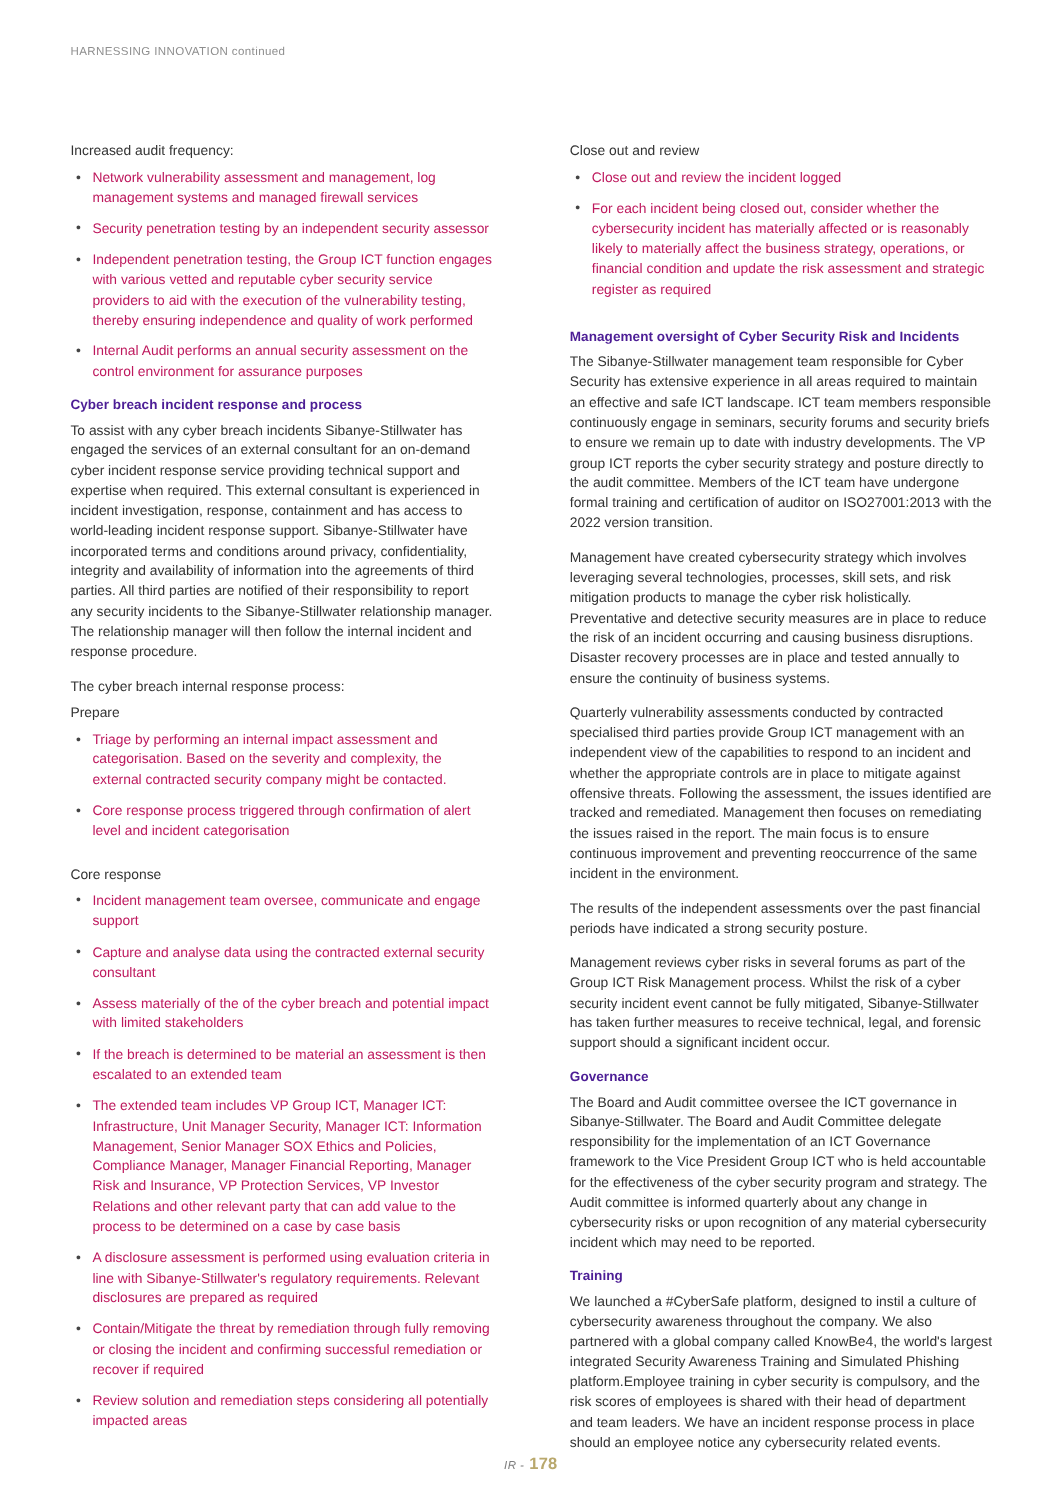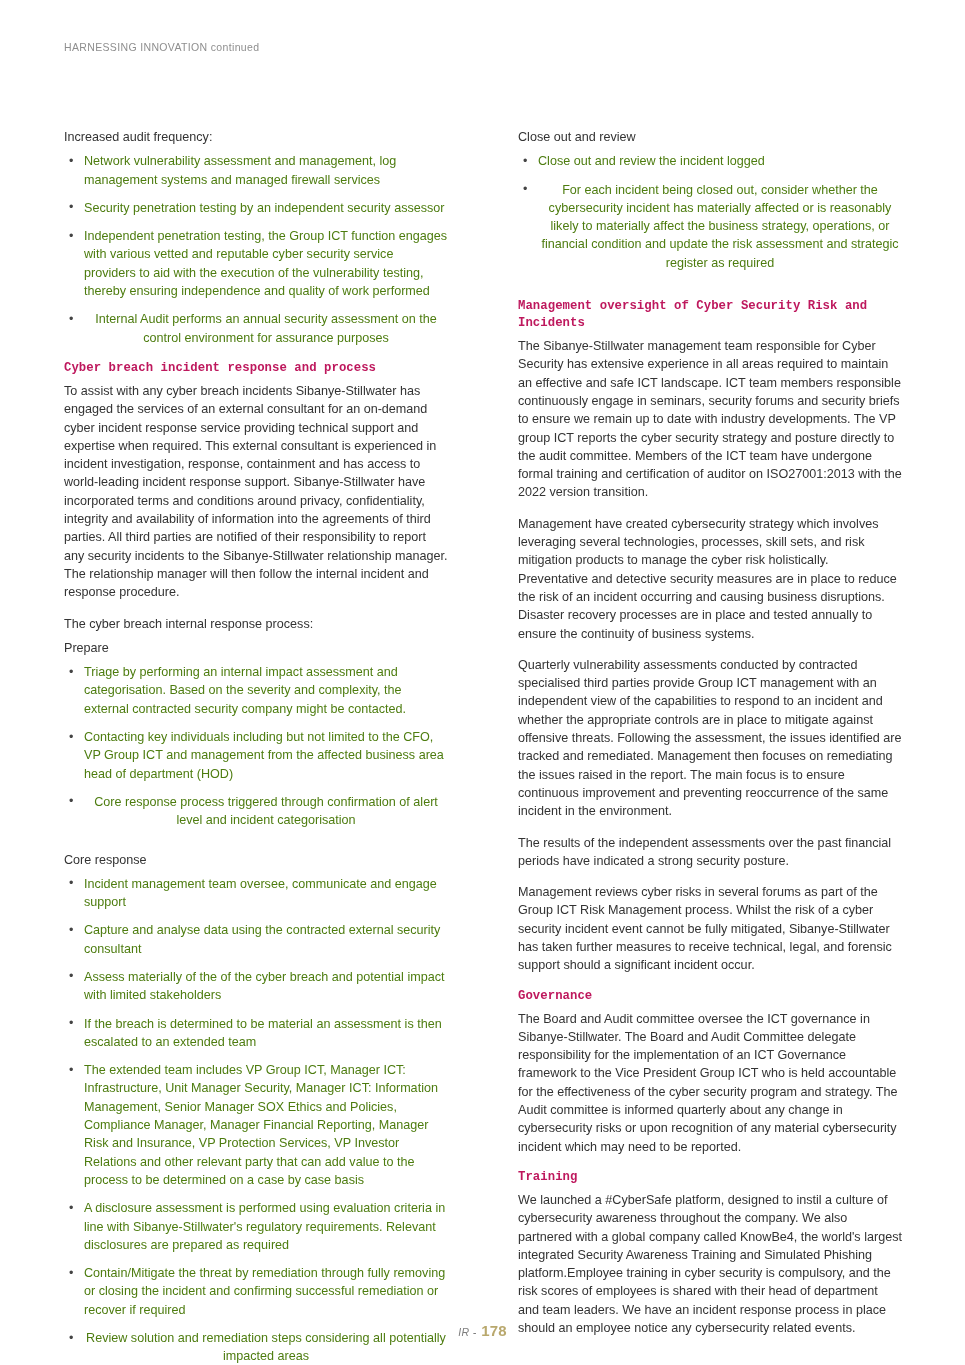--- a/index.html
+++ b/index.html
@@ -51,43 +51,41 @@
     margin: 0 0 6px 0;
     font-size: 12.6px;
     line-height: 18.3px;
     color: #333333;
   }
   h3.sub-heading {
     margin: 6px 0 5px 0;
     font-size: 12.3px;
     line-height: 17px;
     font-weight: bold;
-    color: #be185d;
+    color: #4c1d95;
     letter-spacing: 0.05px;
-    font-family: Liberation Mono, monospace;
   }
   h3.sub-heading.tight-top {
     margin-top: 0;
   }
   ul.bullets {
     margin: 0 0 13px 0;
     padding: 0;
     list-style: none;
   }
   ul.bullets li {
     position: relative;
     padding-left: 20px;
     margin-bottom: 10px;
     font-size: 12.6px;
     line-height: 18.3px;
-    color: #4d7c0f;
+    color: #be185d;
   }
   ul.bullets li:last-child {
     margin-bottom: 0;
-    text-align: center;
   }
   ul.bullets li::before {
     content: "\2022";
     position: absolute;
     left: 5px;
     top: -0.5px;
     color: #444444;
     font-size: 12.6px;
   }
   .spacer-sm { height: 8px; }
@@ -139,21 +137,20 @@
       <h3 class="sub-heading">Cyber breach incident response and process</h3>
 
       <p class="body-text">To assist with any cyber breach incidents Sibanye-Stillwater has engaged the services of an external consultant for an on-demand cyber incident response service providing technical support and expertise when required. This external consultant is experienced in incident investigation, response, containment and has access to world-leading incident response support. Sibanye-Stillwater have incorporated terms and conditions around privacy, confidentiality, integrity and availability of information into the agreements of third parties. All third parties are notified of their responsibility to report any security incidents to the Sibanye-Stillwater relationship manager. The relationship manager will then follow the internal incident and response procedure.</p>
 
       <p class="lead-in">The cyber breach internal response process:</p>
 
       <p class="lead-in">Prepare</p>
 
       <ul class="bullets">
         <li>Triage by performing an internal impact assessment and categorisation. Based on the severity and complexity, the external contracted security company might be contacted.</li>
-        <li>Contacting key individuals including but not limited to the CFO, VP Group ICT and management from the affected business area head of department (HOD)</li>
         <li>Core response process triggered through confirmation of alert level and incident categorisation</li>
       </ul>
 
       <div class="spacer-sm"></div>
 
       <p class="lead-in">Core response</p>
 
       <ul class="bullets">
         <li>Incident management team oversee, communicate and engage support</li>
         <li>Capture and analyse data using the contracted external security consultant</li>

